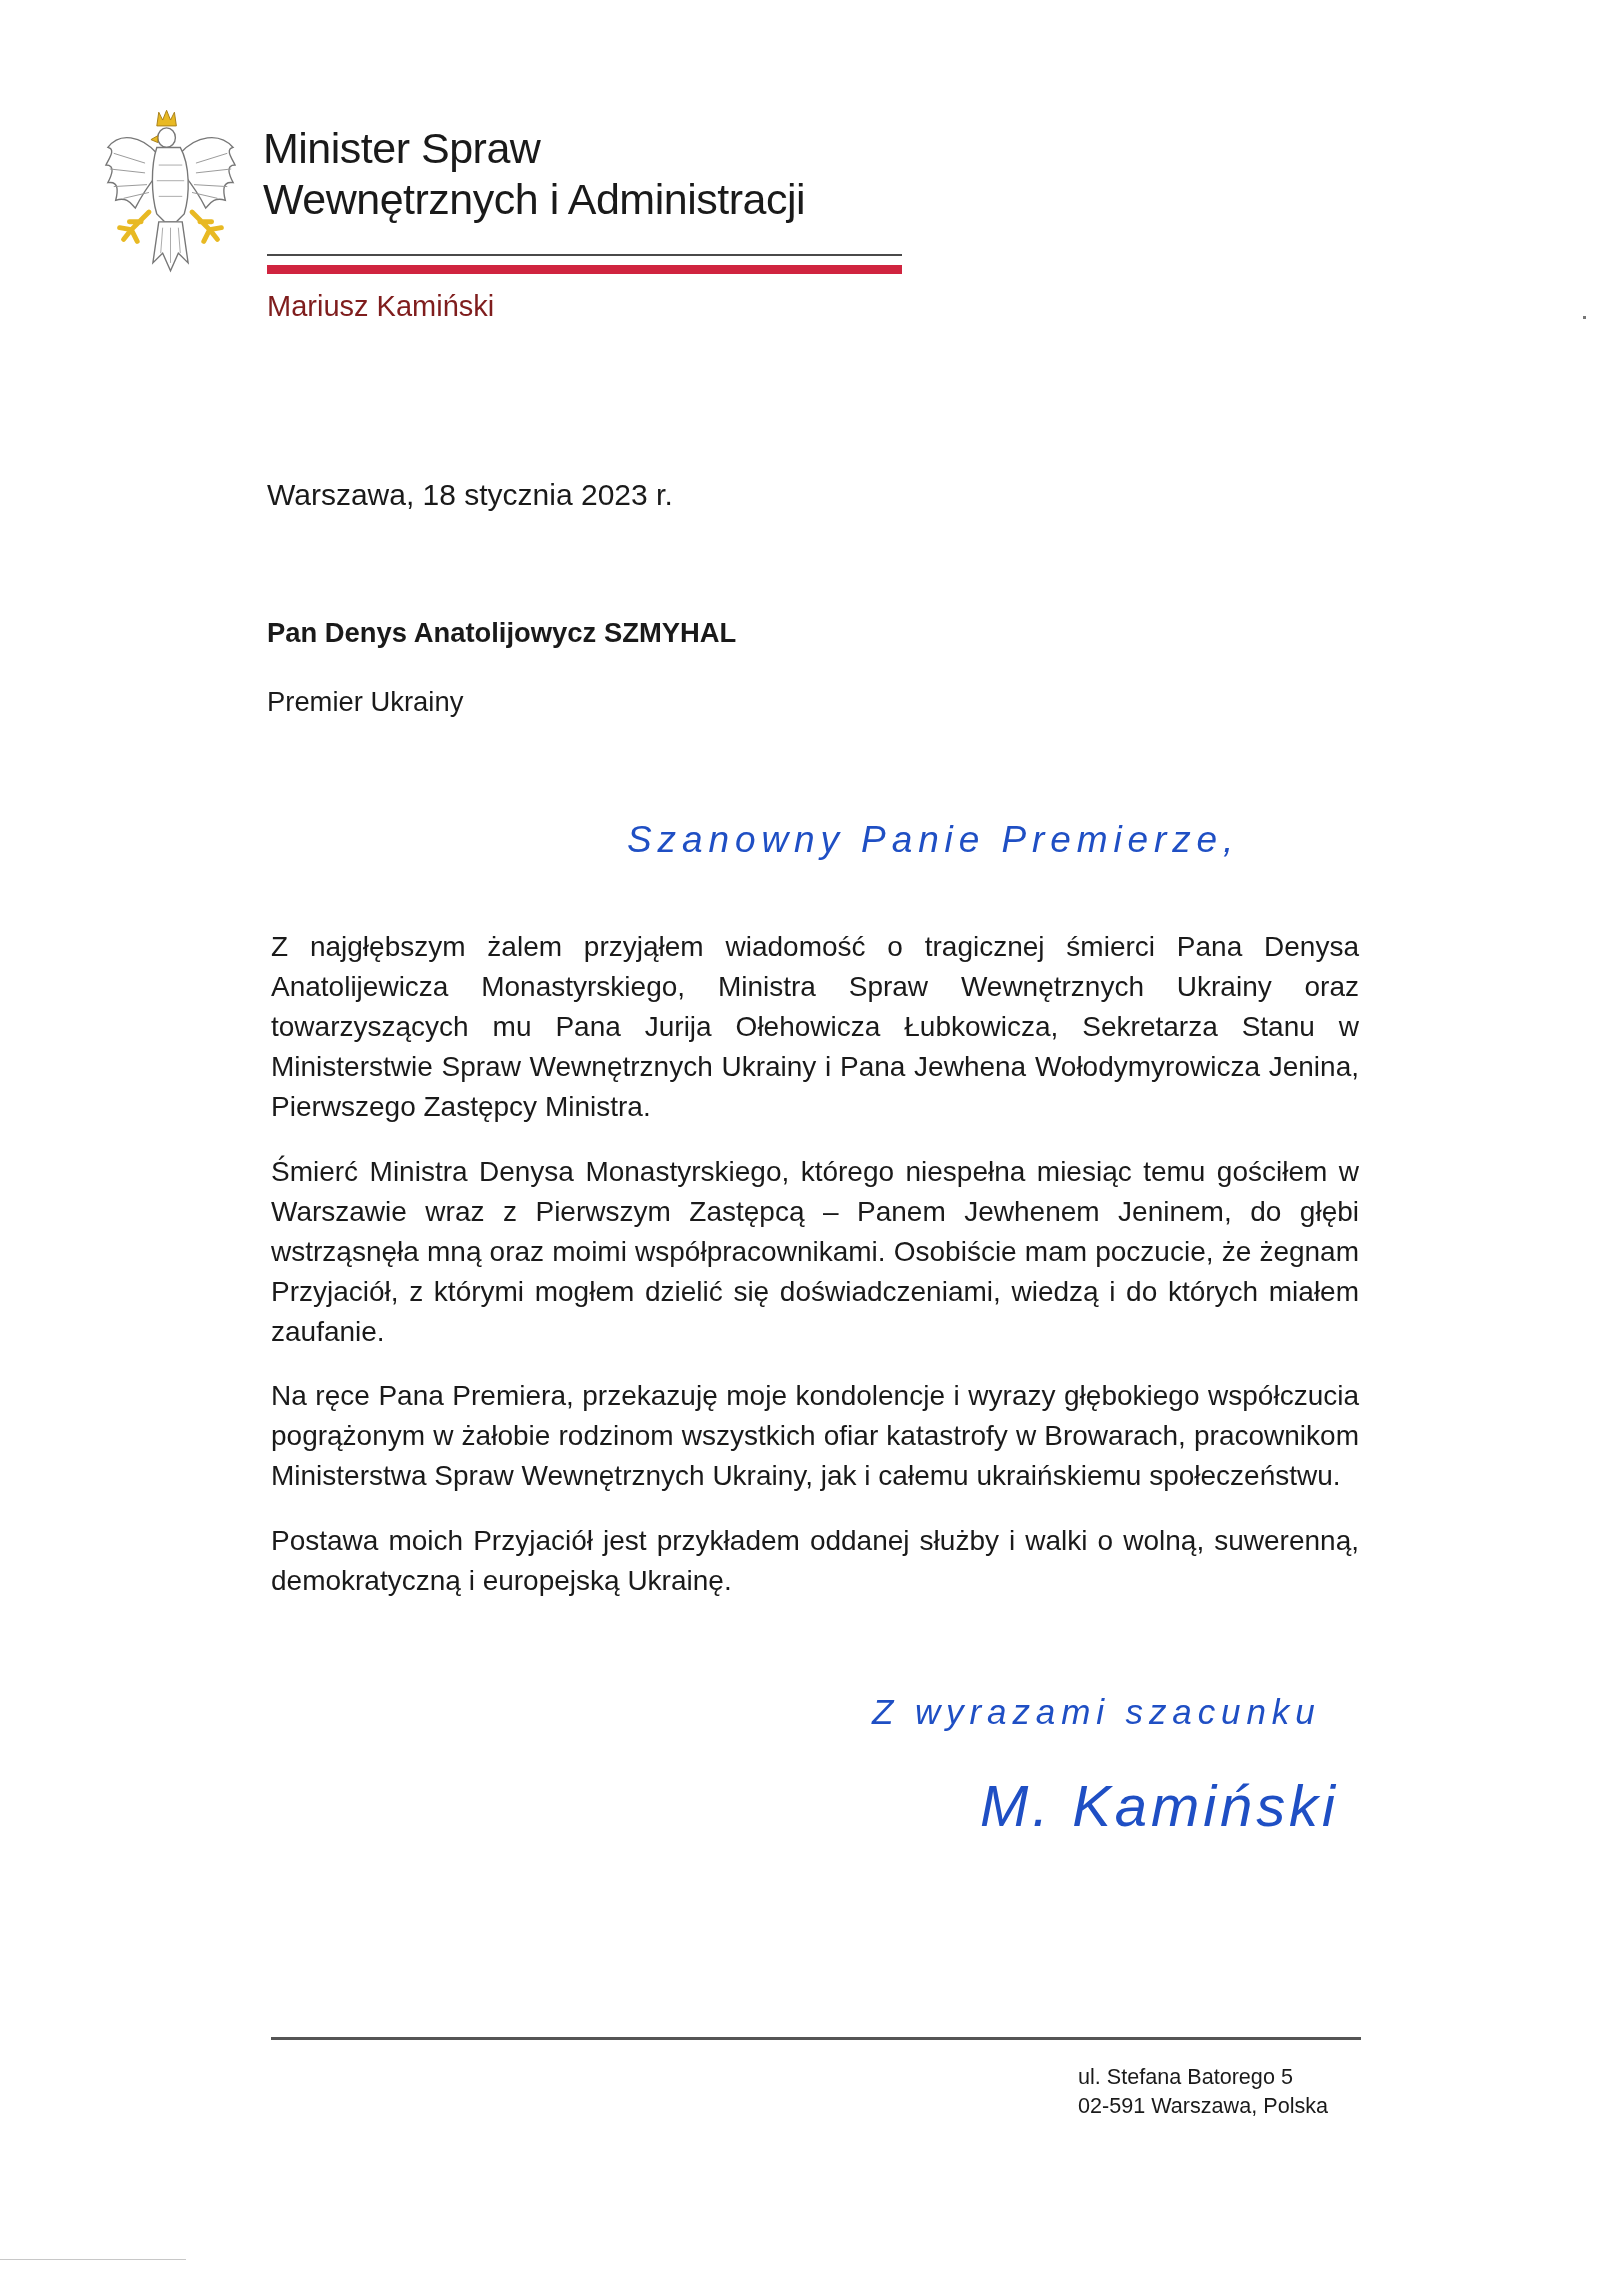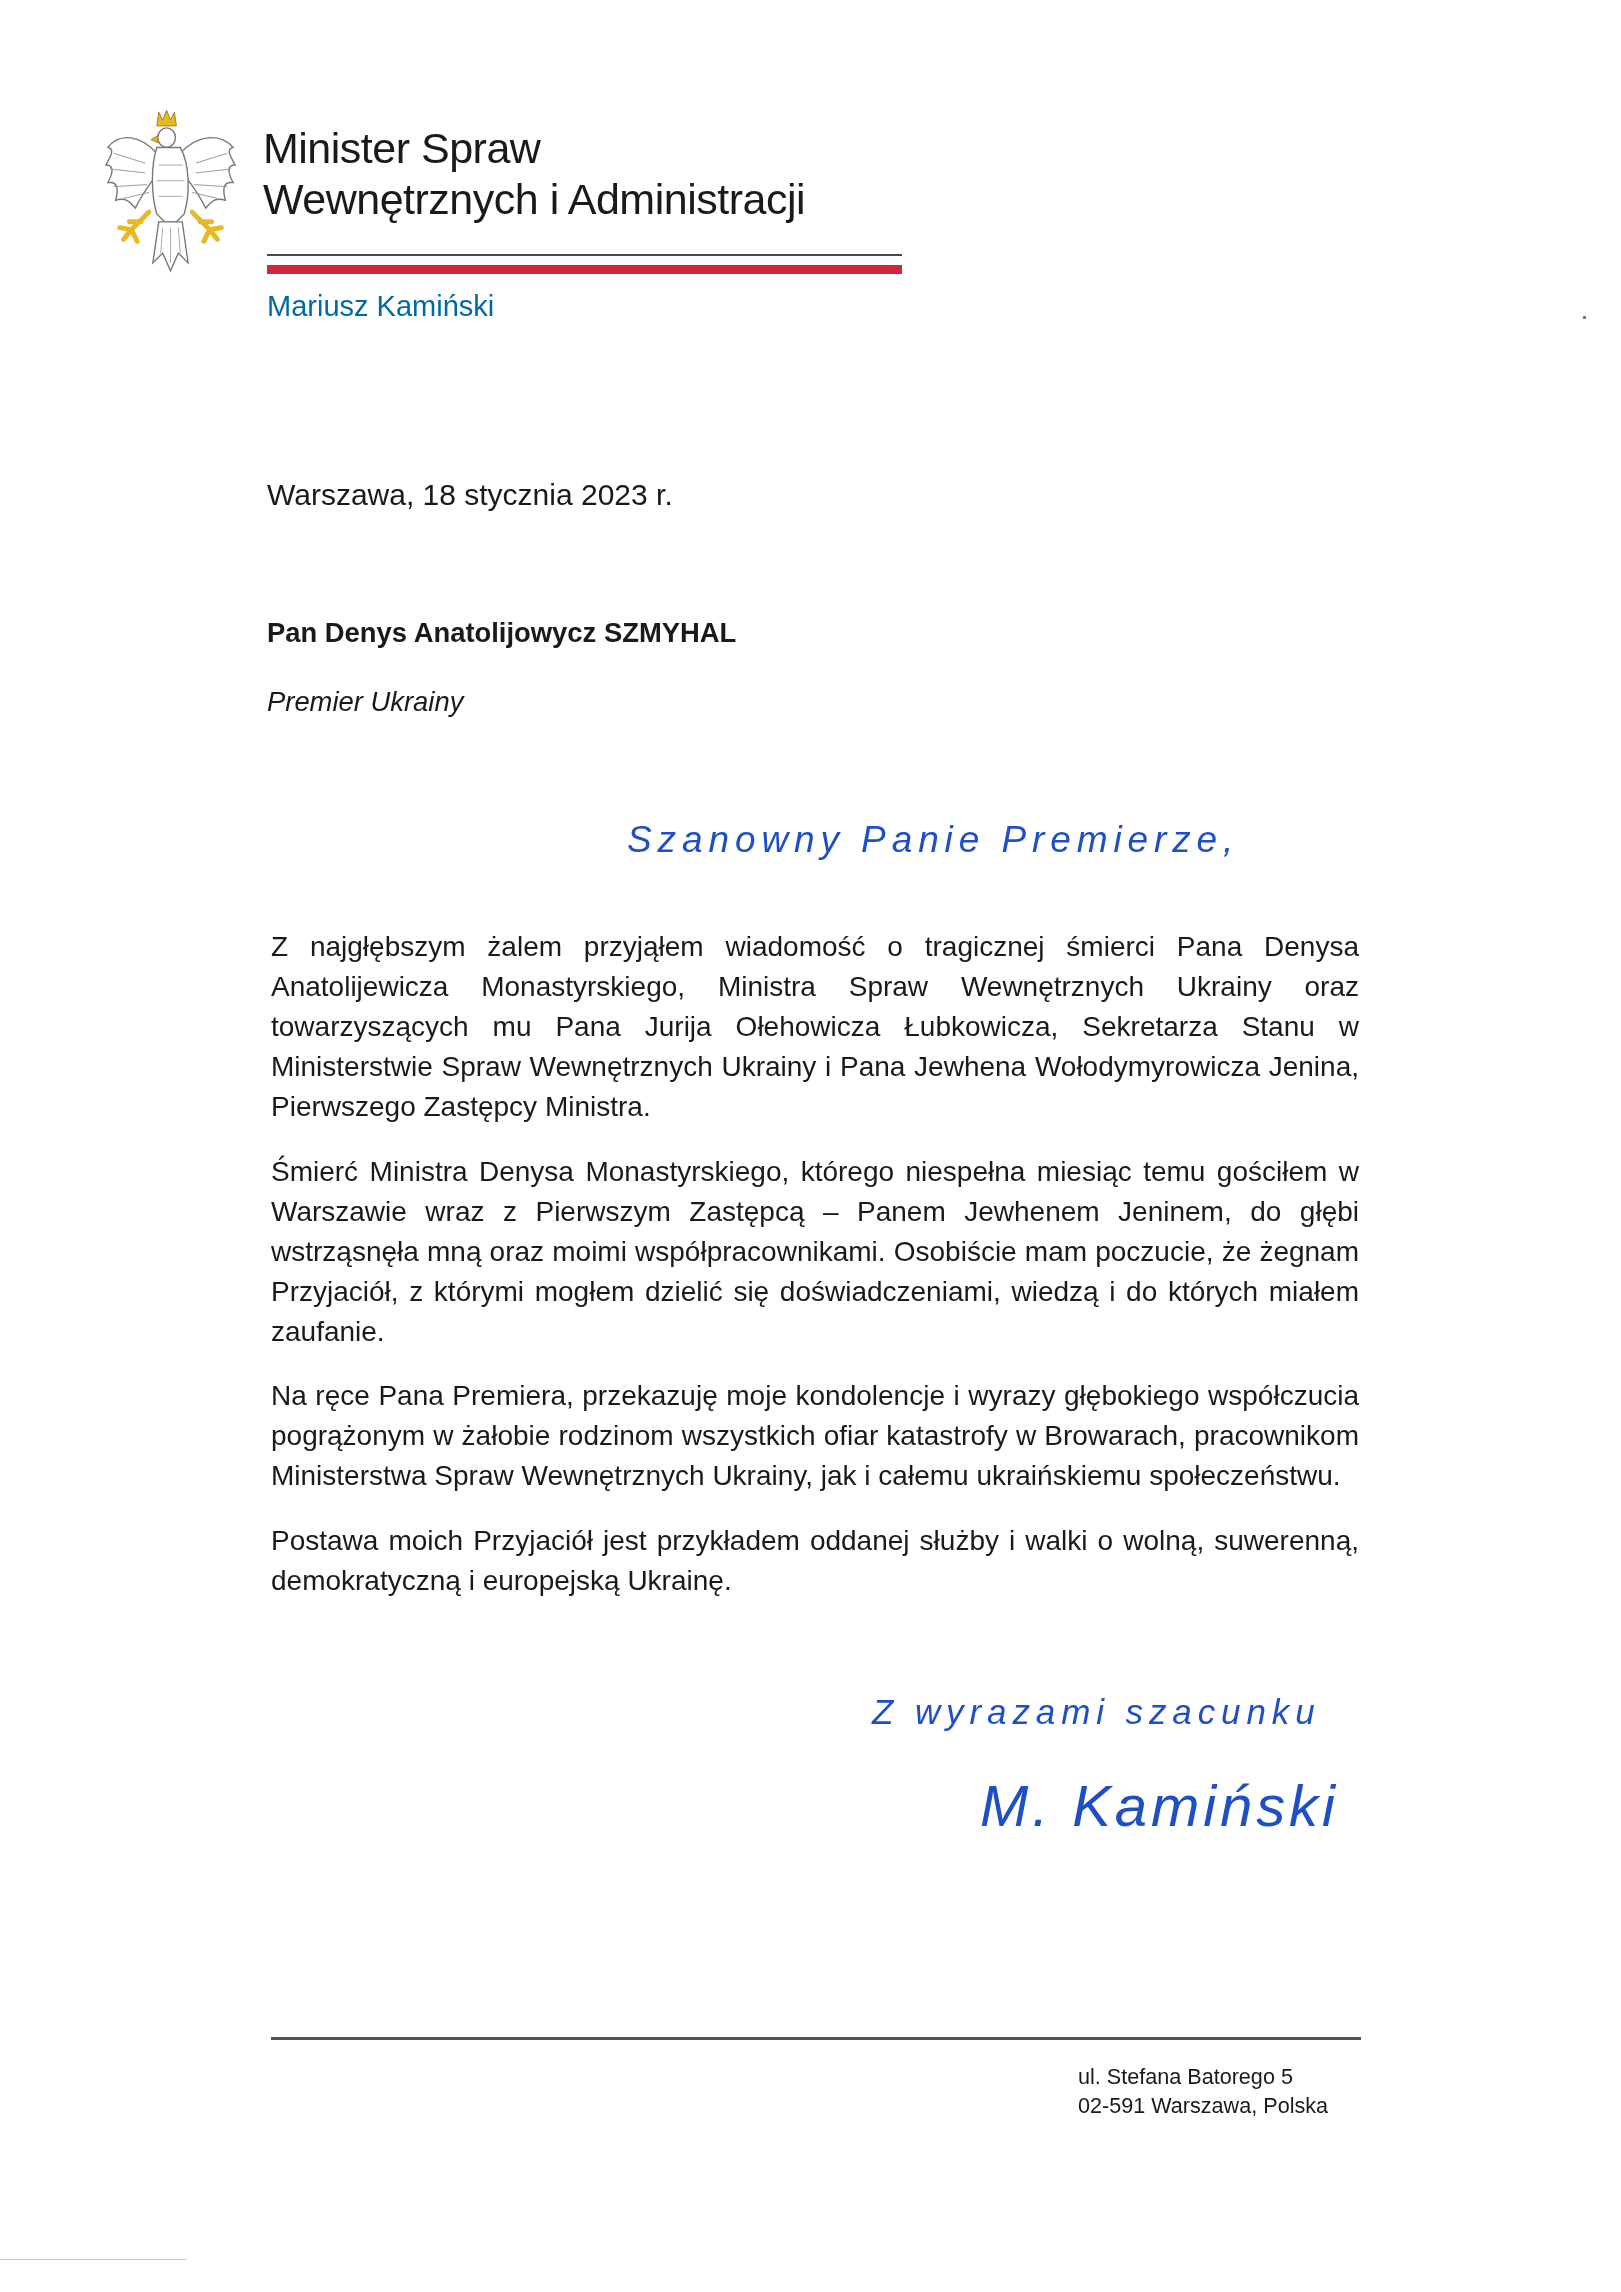--- a/index.html
+++ b/index.html
@@ -41,21 +41,21 @@
   .rule-red {
     position: absolute;
     left: 267px; top: 265px;
     width: 635px; height: 8.8px;
     background: #d0243f;
   }
   .minister-name {
     position: absolute;
     left: 267px; top: 290px;
     font-size: 29px;
-    color: #0369a1;
+    color: #7f1d1d;
   }
 
   
   .date-line {
     position: absolute;
     left: 267px; top: 478px;
     font-size: 30px;
     color: #1a1a1a;
   }
   .addressee-name {
@@ -63,21 +63,20 @@
     left: 267px; top: 617px;
     font-size: 27.4px;
     font-weight: bold;
     color: #1a1a1a;
   }
   .addressee-title {
     position: absolute;
     left: 267px; top: 686px;
     font-size: 27.4px;
     color: #1a1a1a;
-    font-style: italic;
   }
 
   
   .handwriting {
     position: absolute;
     font-family: Liberation Sans, sans-serif;
     font-style: italic;
     color: #1f4fc4;
     letter-spacing: 5.9px;
     white-space: nowrap;

